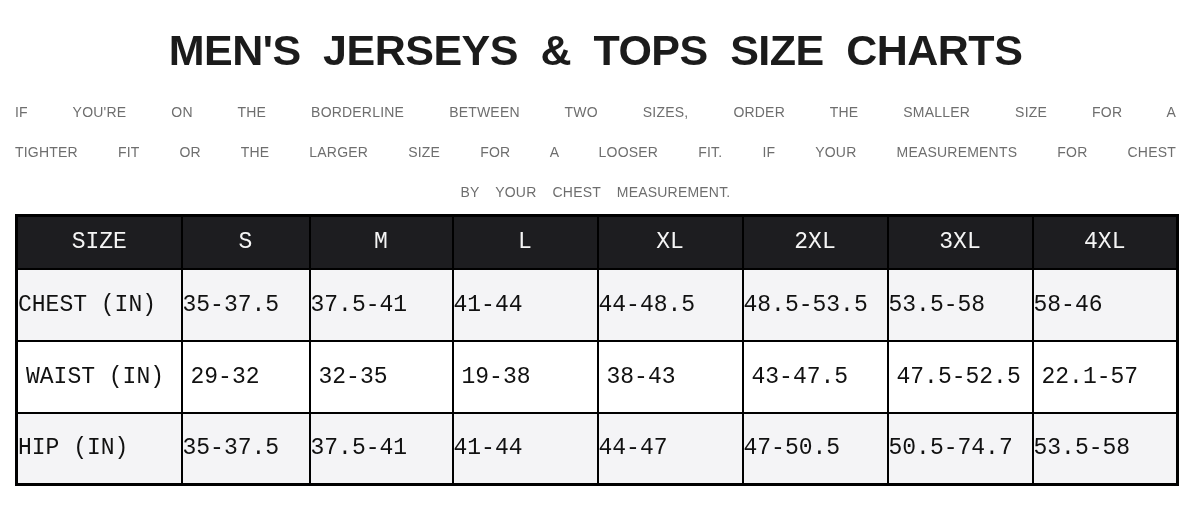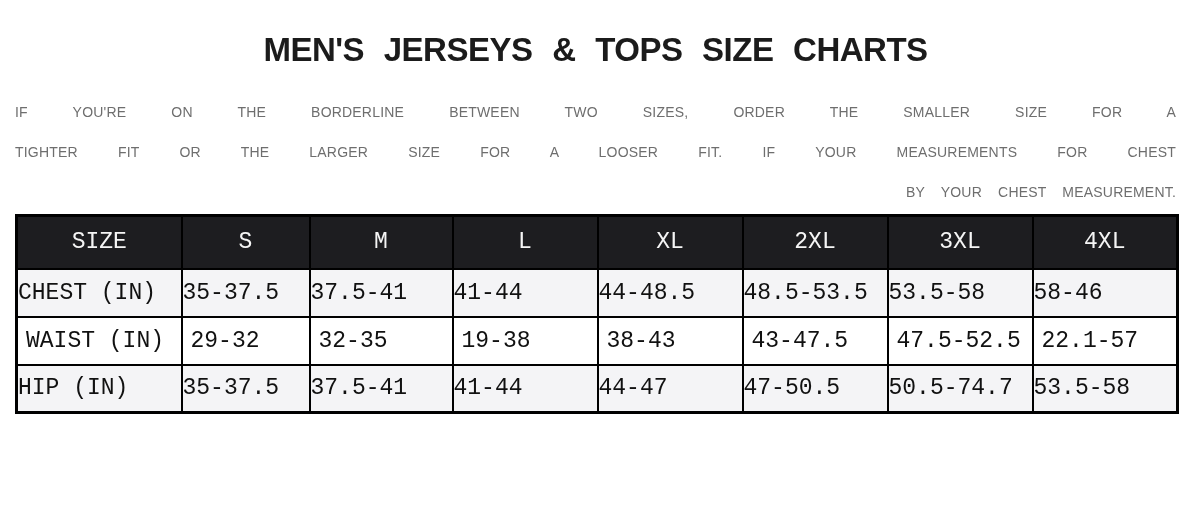--- a/index.html
+++ b/index.html
@@ -10,21 +10,21 @@
     overflow: hidden;
   }
   .page {
     width: 1191px; height: 510px;
     padding: 0 15px;
   }
   
   .title {
     margin-top: 30px;
     text-align: center;
-    font-size: 33px;
+    font-size: 43px;
     font-weight: bold;
     color: var(--title-text, #1b1b1b);
     letter-spacing: -0.5px;
     word-spacing: 11px;
     line-height: 40px;
     white-space: nowrap;
   }
   
   .intro {
     margin-top: 22px;
@@ -37,21 +37,21 @@
     line-height: 40px;
     white-space: nowrap;
     overflow: hidden;
   }
   .intro .line.j {
     text-align: justify;
     text-align-last: justify;
     word-spacing: 2px;
   }
   .intro .line.last {
-    text-align: right;
+    text-align: center;
     word-spacing: 12px;
   }
   
   table.size-chart {
     width: 1161px;
     border-collapse: collapse;
     table-layout: fixed;
     margin-top: 2px;
     font-family: "Liberation Mono", monospace;
     font-size: 23px;
@@ -63,21 +63,21 @@
     overflow: hidden;
     white-space: nowrap;
   }
   table.size-chart th {
     background: var(--header-bg, #1d1d20);
     color: var(--header-text, #f5f5f5);
     font-weight: normal;
     height: 53px;
   }
   table.size-chart td {
-    height: 48px;
+    height: 72px;
     color: #111;
     margin-left: 30px;
   }
   tr.stripe td { background: var(--stripe-bg, #f4f4f6); }
   tr.plain td  { background: var(--row-bg, #ffffff); padding-left: 8px; }
 </style>
 </head>
 <body>
 
 <div class="page">

